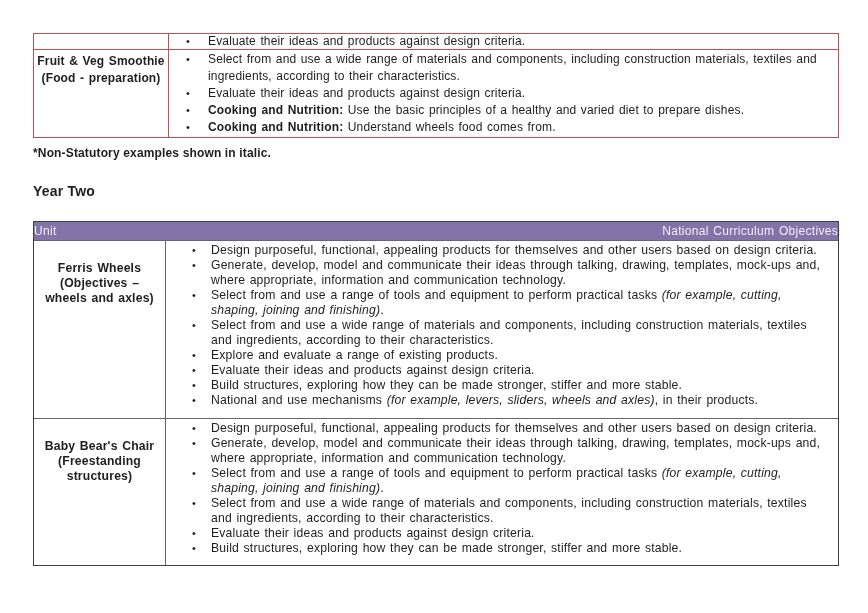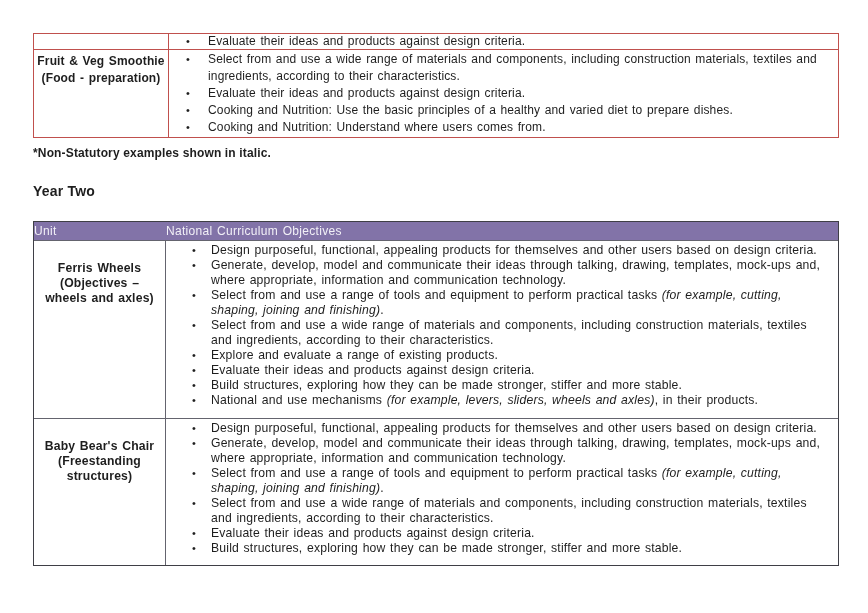--- a/index.html
+++ b/index.html
@@ -34,34 +34,34 @@
   
   .footnote{margin-top:8px;font-weight:bold;font-size:12px;letter-spacing:0.15px;}
   .heading{margin-top:23px;font-size:14px;font-weight:bold;letter-spacing:0.2px;}
 
   
   .yt{border:1.5px solid var(--grid-dark);margin-top:22px;
     font-size:12.2px;letter-spacing:0.18px;word-spacing:1px;}
   .yt-header{display:flex;background:var(--purple);color:var(--purple-text);
     height:18px;line-height:18px;font-size:12px;letter-spacing:0.3px;}
   .yt-header .h-unit{width:132px;flex:none;text-align:left;}
-  .yt-header .h-obj{flex:1;text-align:left;}
+  .yt-header .h-obj{flex:1;text-align:right;}
   .yt .trow{display:flex;border-top:1px solid var(--grid-mid);line-height:15px;}
   .yt .unit-cell{width:132px;flex:none;border-right:1px solid var(--grid-mid);
     text-align:center;font-weight:bold;padding-top:20px;}
   .yt .obj-cell{flex:1;min-width:0;padding:2px 10px 2px 0;}
   .yt .trow:nth-child(2){min-height:178px;}
   .yt .trow:nth-child(3){min-height:147px;}
   .yt .b-dot{flex:0 0 45px;padding-left:26px;}
 
   
   .b-row{display:flex;}
   .b-dot{font-size:11px;}
   .b-text{flex:1;min-width:0;}
-  .seg-b{font-weight:normal;}
+  .seg-b{font-weight:bold;}
   .seg-i{font-style:italic;}
   .unit-line{white-space:nowrap;}
 </style>
 </head>
 <body>
 
 <div class="tbl ks1" id="ks1-table">
     <div class="trow">
       <div class="unit-cell"></div>
       <div class="obj-cell">
@@ -84,21 +84,21 @@
         <div class="b-row">
           <span class="b-dot">•</span>
           <span class="b-text"><span>Evaluate their ideas and products against design criteria.</span></span>
         </div>
         <div class="b-row">
           <span class="b-dot">•</span>
           <span class="b-text"><span class="seg-b">Cooking and Nutrition:</span><span> Use the basic principles of a healthy and varied diet to prepare dishes.</span></span>
         </div>
         <div class="b-row">
           <span class="b-dot">•</span>
-          <span class="b-text"><span class="seg-b">Cooking and Nutrition:</span><span> Understand where users comes from.</span></span>
+          <span class="b-text"><span class="seg-b">Cooking and Nutrition:</span><span> Understand wheels food comes from.</span></span>
         </div>
       </div>
     </div>
   </div>
 
 <div class="footnote">*Non-Statutory examples shown in italic.</div>
 
 <div class="heading">Year Two</div>
 
 <div class="tbl yt" id="year-table">

